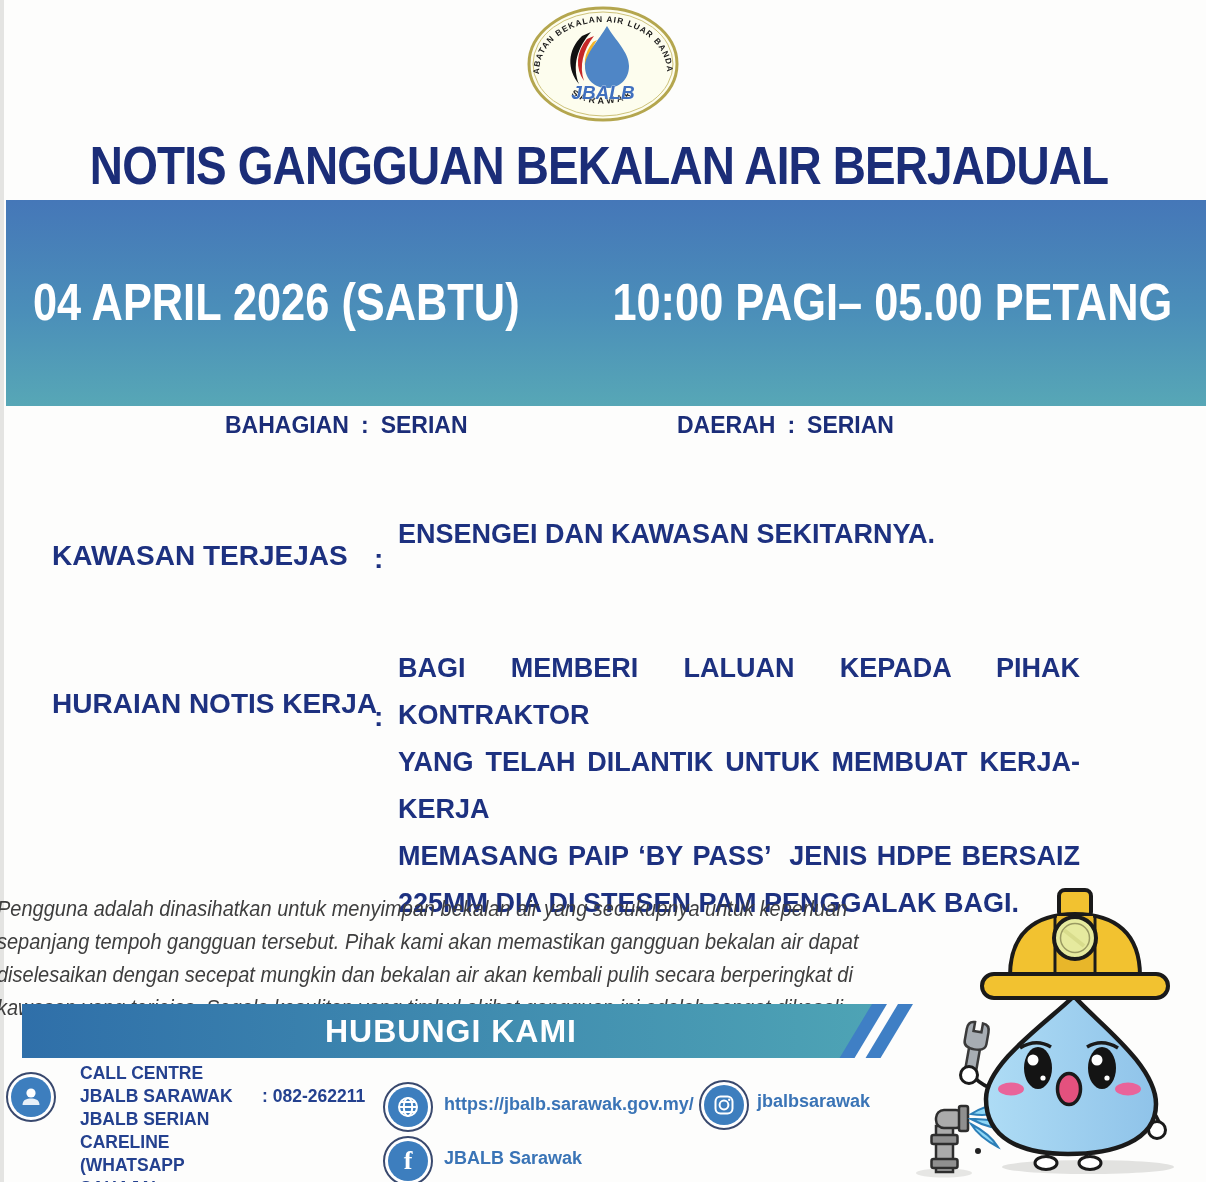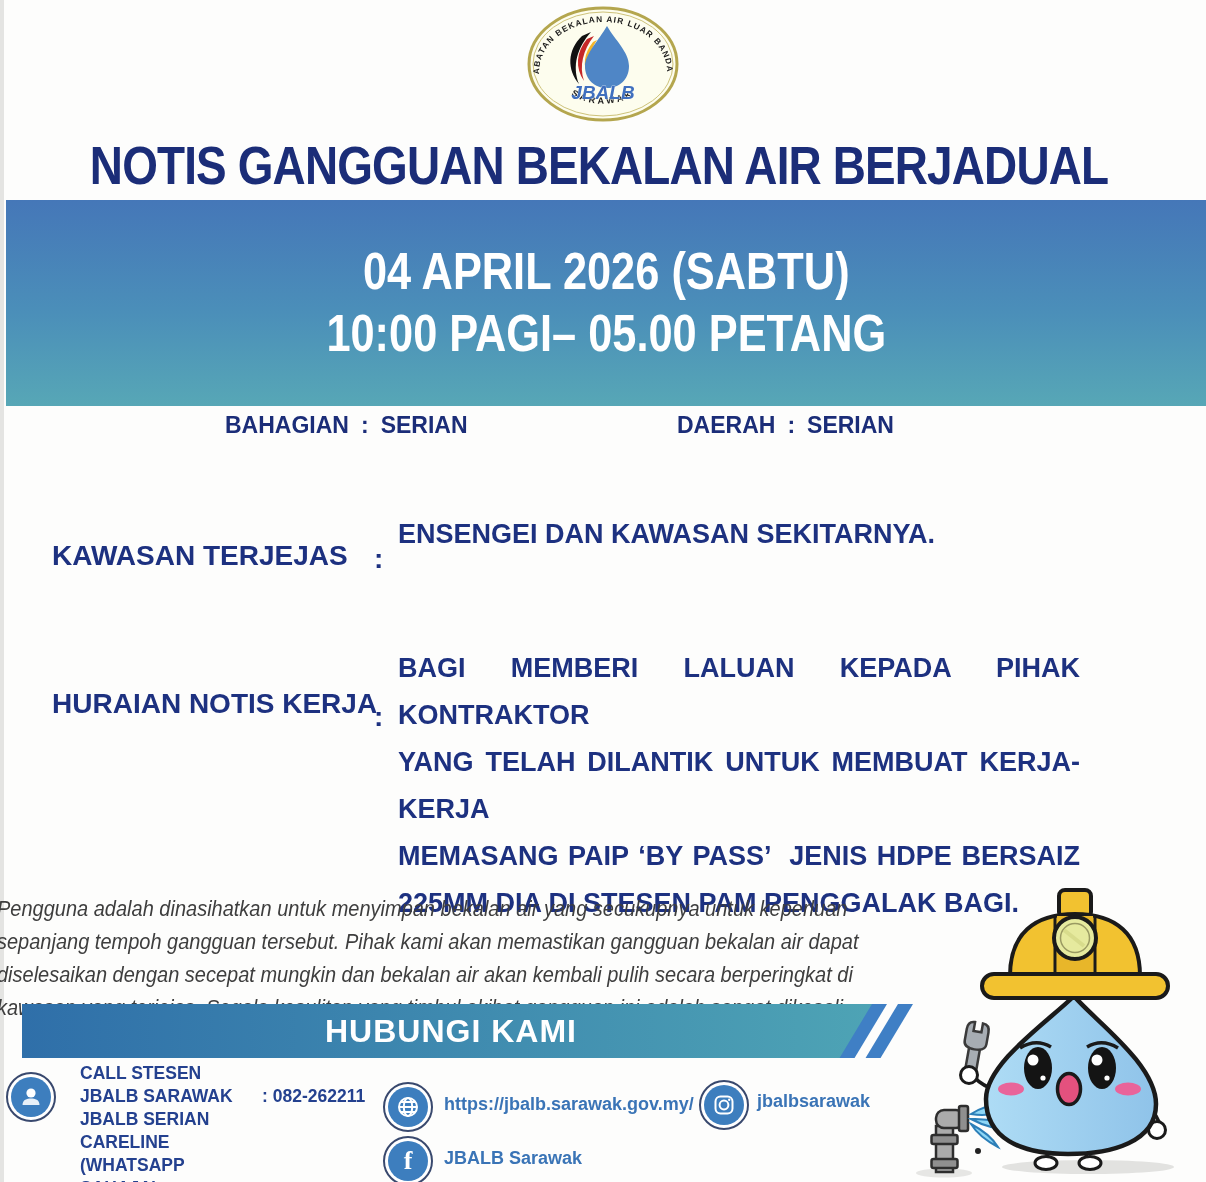--- a/index.html
+++ b/index.html
@@ -17,21 +17,21 @@
   #logo{left:527px;top:6px;width:152px;height:116px;}
 
   
   #main-title{left:0;top:134px;width:1206px;text-align:left;
     color:#1b2d78;font-weight:bold;font-size:54px;white-space:nowrap;}
   #main-title span{display:inline-block;transform:scaleX(.85);transform-origin:center;letter-spacing:-1px;}
 
   
   #banner{left:6px;top:200px;width:1200px;height:206px;
     background:linear-gradient(180deg,#4577b8 0%,#4b8fb9 55%,#57a7b6 100%);
-    display:flex;flex-direction:column;align-items:center;justify-content:center;
+    display:flex;flex-direction:row;align-items:center;justify-content:center;
     color:#ffffff;font-weight:bold;font-size:51px;}
   #banner .bline{display:block;transform:scaleX(.85);transform-origin:center;
     line-height:62px;white-space:nowrap;letter-spacing:0;}
 
   
   .region{top:412px;color:#1b2d78;font-weight:bold;font-size:23px;white-space:nowrap;}
   #bahagian{left:225px;}
   #daerah{left:677px;}
   .region .sep{margin:0 12px;}
 
@@ -188,21 +188,21 @@
   <div class="inner">
     <svg width="26" height="26" viewBox="0 0 26 26" fill="none" stroke="#fff" stroke-width="2">
       <rect x="4.5" y="4.5" width="17" height="17" rx="5"></rect>
       <circle cx="13" cy="13" r="4.4"></circle>
       <circle cx="18.2" cy="7.8" r="1.2" fill="#fff" stroke="none"></circle>
     </svg>
   </div>
 </div>
 
 <div id="cc-block" class="abs">
-  <div id="cc-title">CALL STESEN</div>
+  <div id="cc-title">CALL CENTRE</div>
   <div id="cc-rows">
       <div class="cc-row">
         <span>JBALB SARAWAK</span>
         <span>: 082-262211</span>
       </div>
       <div class="cc-row">
         <span>JBALB SERIAN CARELINE</span>
       </div>
       <div class="cc-row">
         <span>(WHATSAPP SAHAJA)</span>

